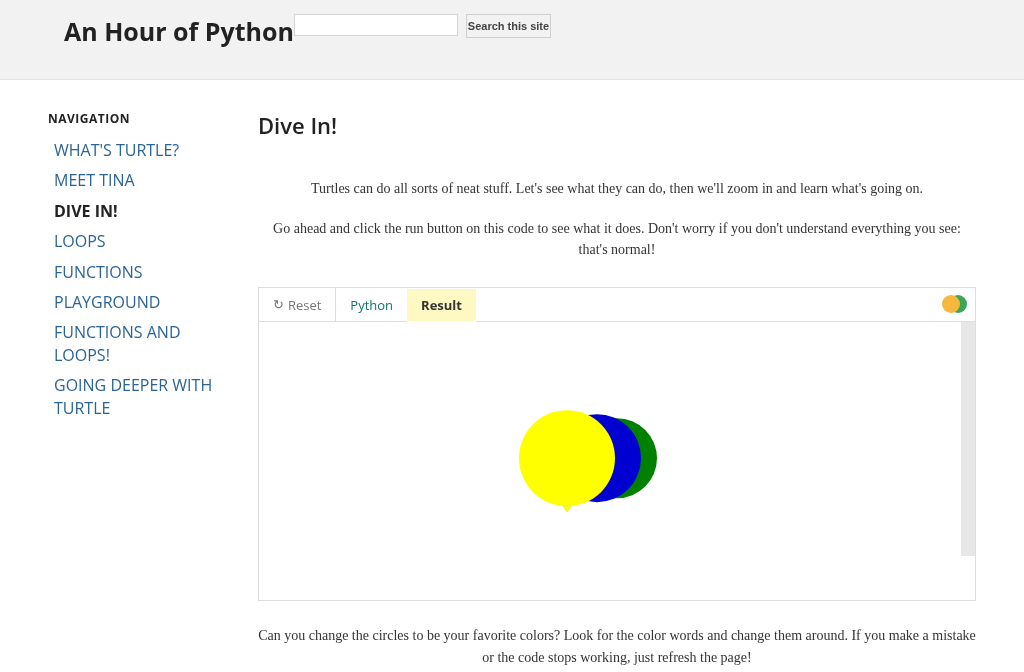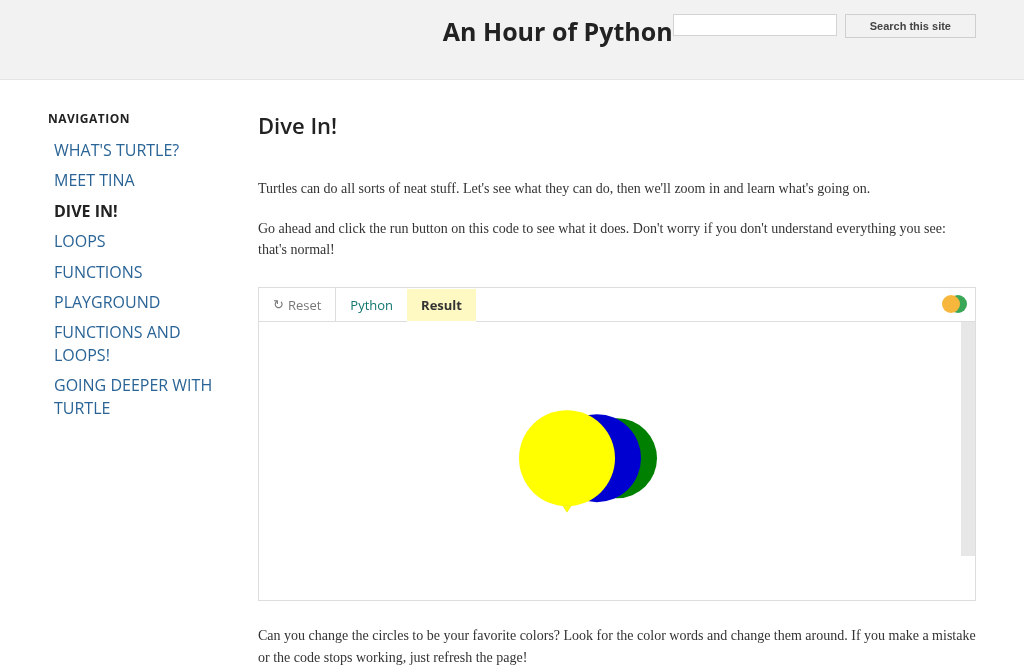--- a/index.html
+++ b/index.html
@@ -9,21 +9,21 @@
     color: #333;
     background: #fff;
   }
   .top-strip {
     background: #f2f2f2;
     height: 80px;
     border-bottom: 1px solid #e5e5e5;
     padding: 0 48px;
     display: flex;
     align-items: flex-start;
-    justify-content: flex-end;
+    justify-content: flex-start;
   }
   .site-title {
     font-size: 25px;
     font-weight: 700;
     color: #222;
     margin-top: 14px;
     margin-left: 16px;
   }
   .search-form {
     display: flex;
@@ -33,21 +33,21 @@
   .search-input {
     width: 164px;
     height: 22px;
     border: 1px solid #d4d4d4;
     background: #fff;
     padding: 2px 6px;
     font-size: 12px;
   }
   .search-btn {
     height: 24px;
-    padding: 0 24px;
+    padding: 0 1px;
     font-size: 11px;
     font-weight: 700;
     color: #444;
     background: #f2f2f2;
     border: 1px solid #cfcfcf;
     cursor: pointer;
   }
   .page-wrap {
     display: flex;
     padding: 30px 48px 40px 48px;
@@ -80,20 +80,21 @@
     font-weight: 600;
     color: #222;
     margin-bottom: 38px;
   }
   .body-text {
     font-family: Georgia, "Times New Roman", serif;
     font-size: 14px;
     color: #333;
     line-height: 1.55;
     margin-bottom: 18px;
+    text-align: center;
   }
   .embed-box {
     border: 1px solid #ddd;
     margin: 26px 0 24px 0;
     background: #fff;
   }
   .embed-tabs {
     display: flex;
     align-items: center;
     height: 34px;

